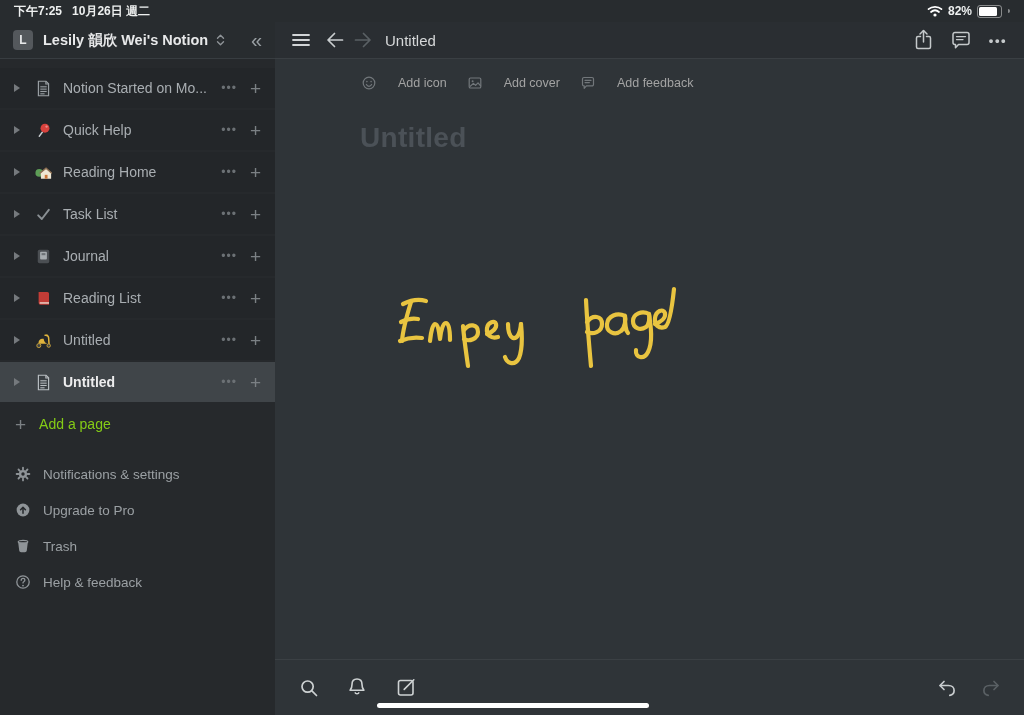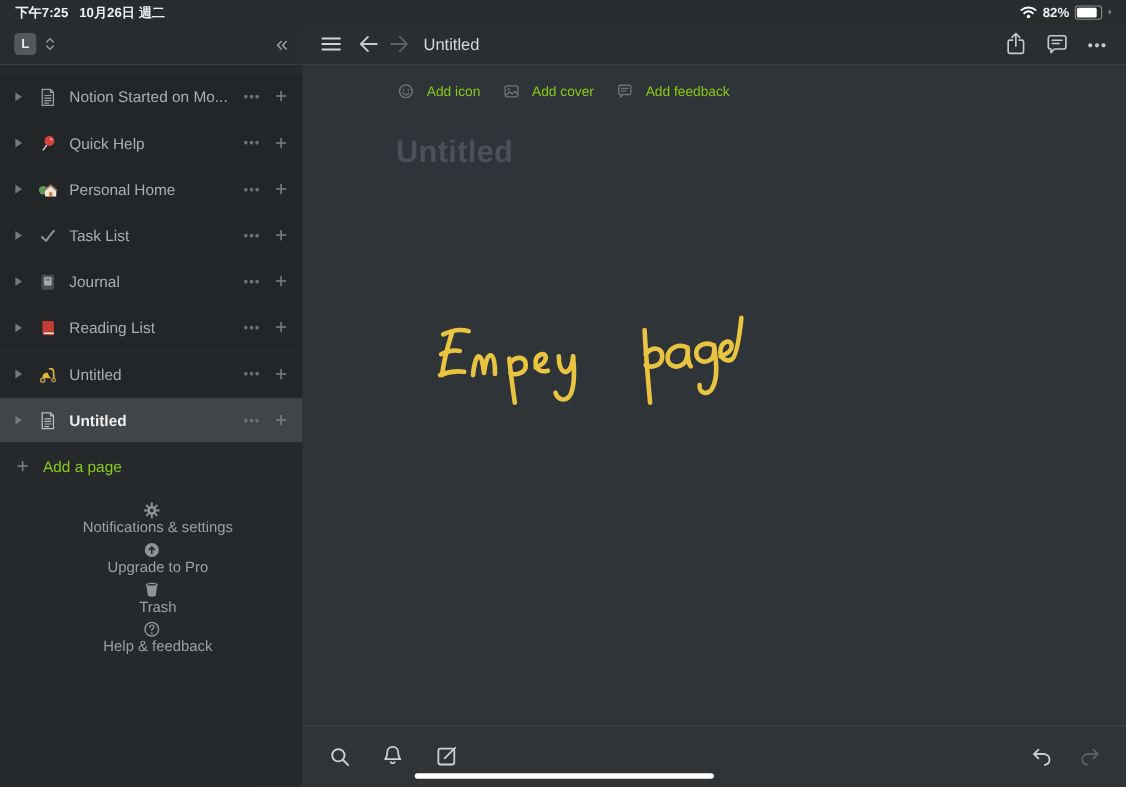--- a/index.html
+++ b/index.html
@@ -36,35 +36,35 @@
     border-bottom:4.5px solid transparent;flex:none;}
   .page-icon{width:18px;height:18px;margin-left:14px;flex:none;display:flex;align-items:center;justify-content:center;}
   .page-label{margin-left:11px;font-size:14px;color:#a9aeb2;flex:1;white-space:nowrap;overflow:hidden;}
   .selected .page-label{color:#ededee;font-weight:700;}
   .row-more{color:#6c7175;font-size:12px;letter-spacing:1px;flex:none;}
   .row-plus{color:#7b8084;font-size:19px;font-weight:400;margin-left:13px;line-height:1;flex:none;}
   .add-page{display:flex;align-items:center;height:40px;padding:0 15px;cursor:pointer;}
   .add-page-plus{color:#7b8084;font-size:19px;line-height:1;}
   .add-page-label{margin-left:13px;font-size:14px;color:#84cc16;}
   .sb-menu{margin-top:12px;}
-  .menu-item{display:flex;align-items:center;height:36px;padding:0 15px;cursor:pointer;flex-direction:column;}
+  .menu-item{display:flex;align-items:center;height:36px;padding:0 15px;cursor:pointer;}
   .menu-icon{width:16px;height:16px;flex:none;display:flex;align-items:center;justify-content:center;}
   .menu-label{margin-left:12px;font-size:13.5px;color:#9ba0a4;}
   
   .main{position:absolute;top:22px;left:275px;right:0;bottom:0;background:#2f3438;}
   .navbar{height:37px;background:#2a2e32;border-bottom:1px solid #3a3f43;
     display:flex;align-items:center;padding:0 17px;box-sizing:border-box;}
   .nav-title{margin-left:13px;font-size:15px;color:#d6d8d9;}
   .nav-spacer{flex:1;}
   .nav-right{display:flex;align-items:center;gap:18px;}
   .nav-more{color:#c5c9cb;font-size:13px;letter-spacing:1.5px;font-weight:700;}
   .icon-btn{display:flex;align-items:center;justify-content:center;cursor:pointer;}
   .ml16{margin-left:16px;} .ml10{margin-left:10px;}
   .actions{position:absolute;top:54px;left:87px;display:flex;gap:21px;}
-  .action{display:flex;align-items:center;gap:12px;color:#84cc16;font-size:12.5px;cursor:pointer;}
+  .action{display:flex;align-items:center;gap:22px;color:#a3a3a3;font-size:12.5px;cursor:pointer;}
   .page-title{position:absolute;top:100px;left:85px;font-size:28px;font-weight:700;color:#4b5157;letter-spacing:.3px;}
   .annotation{position:absolute;left:112px;top:250px;}
   
   .toolbar{position:absolute;left:0;right:0;bottom:0;height:56px;border-top:1px solid #3b4044;
     display:flex;align-items:center;padding:0 14px;box-sizing:border-box;background:#2f3438;}
   .tb-spacer{flex:1;}
   .home-indicator{position:absolute;left:377px;top:703px;width:272px;height:5px;border-radius:3px;background:#ffffff;z-index:20;}
 </style>
 </head>
 <body>
@@ -88,20 +88,21 @@
     <span class="batt">
         <span class="batt-fill"></span>
       </span>
     <span class="batt-tip"></span>
   </div>
 </div>
 
 <div class="sidebar">
   <div class="sb-header">
     <span class="ws-avatar">L</span>
+    <span class="ws-name">Lesily 韻欣 Wei's Notion</span>
     <span class="ws-chevrons">
       <svg width="11" height="14" viewBox="0 0 10 14">
           <path d="M2 5.2 L5 2.2 L8 5.2 M2 8.8 L5 11.8 L8 8.8" fill="none" stroke="#8f9498" stroke-width="1.4" stroke-linecap="round" stroke-linejoin="round"></path>
         </svg>
     </span>
     <span class="sb-collapse">«</span>
   </div>
 
   <div class="pages">
 
@@ -141,21 +142,21 @@
     <div class="page-row">
       <span class="caret"></span>
       <span class="page-icon">
         <svg viewBox="0 0 16 16" width="17" height="17">
             <circle cx="4" cy="8.4" r="3.6" fill="#5d9e57"></circle>
             <path d="M5.4 8.2 L10.4 4.2 L15.2 8.2 V13.8 H5.6 Z" fill="#efe7d4"></path>
             <path d="M4.8 8.5 L10.4 4 L15.6 8.5" fill="none" stroke="#8c6f52" stroke-width="1.4" stroke-linecap="round"></path>
             <rect x="9.2" y="10.2" width="2.6" height="3.6" fill="#c9773b"></rect>
           </svg>
       </span>
-      <span class="page-label">Personal Home</span>
+      <span class="page-label">Reading Home</span>
       <span class="row-more">•••</span>
       <span class="row-plus">+</span>
     </div>
 
     <div class="page-row">
       <span class="caret"></span>
       <span class="page-icon">
         <svg viewBox="0 0 16 16" width="17" height="17">
             <path d="M3 8.8 L6.4 12.2 L13 3.6" fill="none" stroke="#8a9094" stroke-width="1.8" stroke-linecap="round" stroke-linejoin="round"></path>
           </svg>

